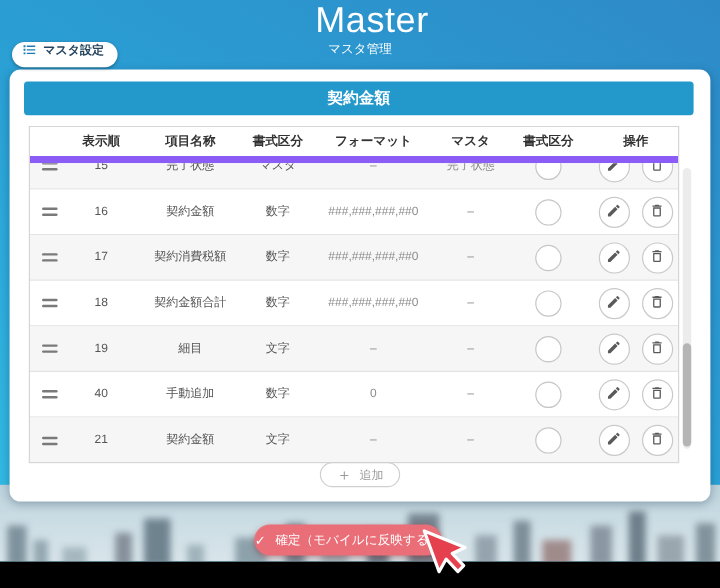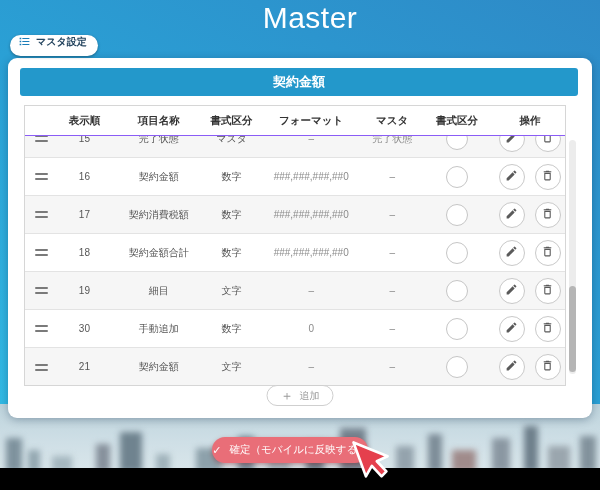--- a/index.html
+++ b/index.html
@@ -43,21 +43,21 @@
   .banner {
     position:absolute; left:12px; top:10px; width:558px; height:28px;
     background:var(--banner,#2398cb); border-radius:3px;
     color:#fff; font-size:13px; font-weight:bold;
     display:flex; align-items:center; justify-content:center;
   }
   .table {
     position:absolute; left:16px; top:47px; width:542px;
     border:1px solid #d6d6d6; border-bottom:none; background:#fff;
   }
-  .thead { display:flex; height:30px; align-items:center; border-bottom:1px solid #8b5cf6; background:#fff; }
+  .thead { display:flex; height:30px; align-items:center; border-bottom:6px solid #8b5cf6; background:#fff; }
   .th { font-size:10.5px; font-weight:bold; color:#333; text-align:center; }
   .col { flex:0 0 auto; display:flex; align-items:center; justify-content:center; }
   .c-handle { width:6%; }
   .c-order  { width:10%; }
   .c-name   { width:17.5%; }
   .c-type   { width:9.5%; }
   .c-format { width:20%; }
   .c-master { width:10%; }
   .c-filter { width:14%; }
   .c-ops    { width:13%; gap:10px;text-align:center; }
@@ -127,20 +127,21 @@
     <div class="b" style="left:492px;width:18px;height:34px;background:#8a97a2;"></div>
     <div class="b" style="left:524px;width:14px;height:46px;background:#6e7f8b;"></div>
     <div class="b" style="left:548px;width:22px;height:26px;background:#9aa6ae;"></div>
     <div class="b" style="left:580px;width:16px;height:36px;background:#82929c;"></div>
   </div>
   <div class="black-bar"></div>
 </div>
 
 <div class="app-title">
   <h1>Master</h1>
+  <div class="sub">マスタ管理</div>
 </div>
 
 <button class="settings-pill">
   <span>
     <svg width="13" height="13" viewBox="0 0 24 24" fill="#1b7db8">
         <path d="M3 5h3v3H3zM8 5.5h13v2H8zM3 10.5h3v3H3zM8 11h13v2H8zM3 16h3v3H3zM8 16.5h13v2H8z"></path>
       </svg>
   </span>
   <span>マスタ設定</span>
 </button>
@@ -328,21 +329,21 @@
     </div>
   </div>
 
   <div class="trow">
     <div class="col c-handle">
       <span class="handle">
                 <i></i>
                 <i></i>
               </span>
     </div>
-    <div class="col c-order cell">30</div>
+    <div class="col c-order cell">40</div>
     <div class="col c-name cell">手動追加</div>
     <div class="col c-type cell">数字</div>
     <div class="col c-format cell">0</div>
     <div class="col c-master cell">–</div>
     <div class="col c-filter">
       <span class="circle"></span>
     </div>
     <div class="col c-ops">
       <button class="icon-btn">
         <span>

